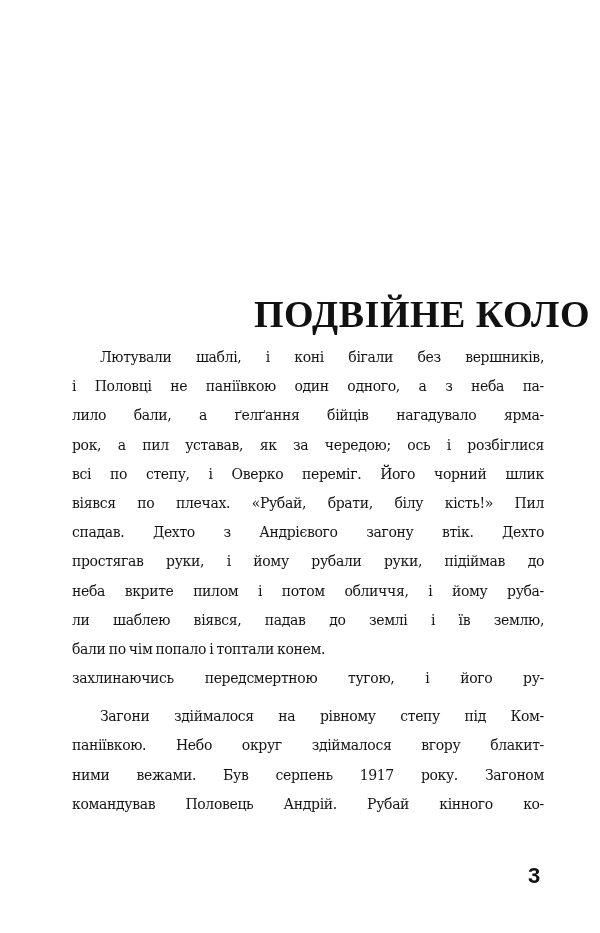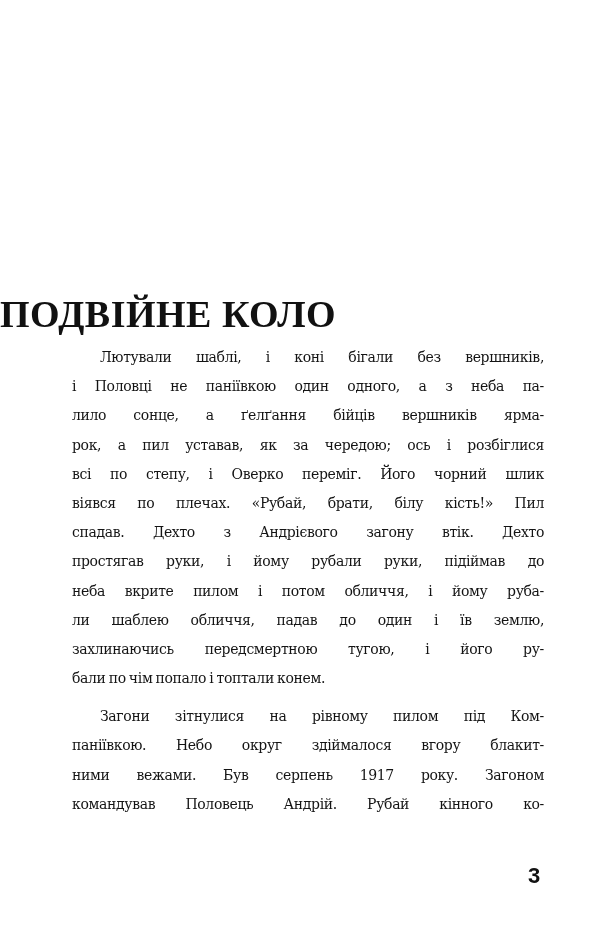--- a/index.html
+++ b/index.html
@@ -18,21 +18,21 @@
     .page {
       position: absolute;
       left: 0; top: 0;
       width: 600px; height: 933px;
     }
     .title {
       position: absolute;
       top: 291px;
       left: 0;
       width: 590px;
-      text-align: left;
+      text-align: right;
       font-family: "Liberation Serif", "DejaVu Serif", serif;
       font-weight: bold;
       font-size: 38px;
       letter-spacing: 0.5px;
       line-height: 46px;
       color: #111;
     }
     .body-text {
       position: absolute;
       top: 343px;
@@ -77,33 +77,33 @@
 </head>
 <body>
 
 <div class="page">
   <div class="title">ПОДВІЙНЕ КОЛО</div>
 
   <div class="body-text">
 
     <span class="line indent">Лютували шаблі, і коні бігали без вершників,</span>
     <span class="line">і Половці не паніївкою один одного, а з неба па-</span>
-    <span class="line">лило сонце, а ґелґання бійців вершників ярма-</span>
+    <span class="line">лило бали, а ґелґання бійців нагадувало ярма-</span>
     <span class="line">рок, а пил уставав, як за чередою; ось і розбіглися</span>
     <span class="line">всі по степу, і Оверко переміг. Його чорний шлик</span>
     <span class="line">віявся по плечах. «Рубай, брати, білу кість!» Пил</span>
     <span class="line">спадав. Дехто з Андрієвого загону втік. Дехто</span>
     <span class="line">простягав руки, і йому рубали руки, підіймав до</span>
     <span class="line">неба вкрите пилом і потом обличчя, і йому руба-</span>
-    <span class="line">ли шаблею обличчя, падав до один і їв землю,</span>
+    <span class="line">ли шаблею віявся, падав до землі і їв землю,</span>
+    <span class="line last">бали по чім попало і топтали конем.</span>
     <span class="line">захлинаючись передсмертною тугою, і його ру-</span>
-    <span class="line last">бали по чім попало і топтали конем.</span>
 
     <span class="para-gap"></span>
 
-    <span class="line indent">Загони зітнулися на рівному пилом під Ком-</span>
+    <span class="line indent">Загони здіймалося на рівному степу під Ком-</span>
     <span class="line">паніївкою. Небо округ здіймалося вгору блакит-</span>
     <span class="line">ними вежами. Був серпень 1917 року. Загоном</span>
     <span class="line">командував Половець Андрій. Рубай кінного ко-</span>
   </div>
 
   <div class="page-number">3</div>
 </div>
 
 </body></html>

